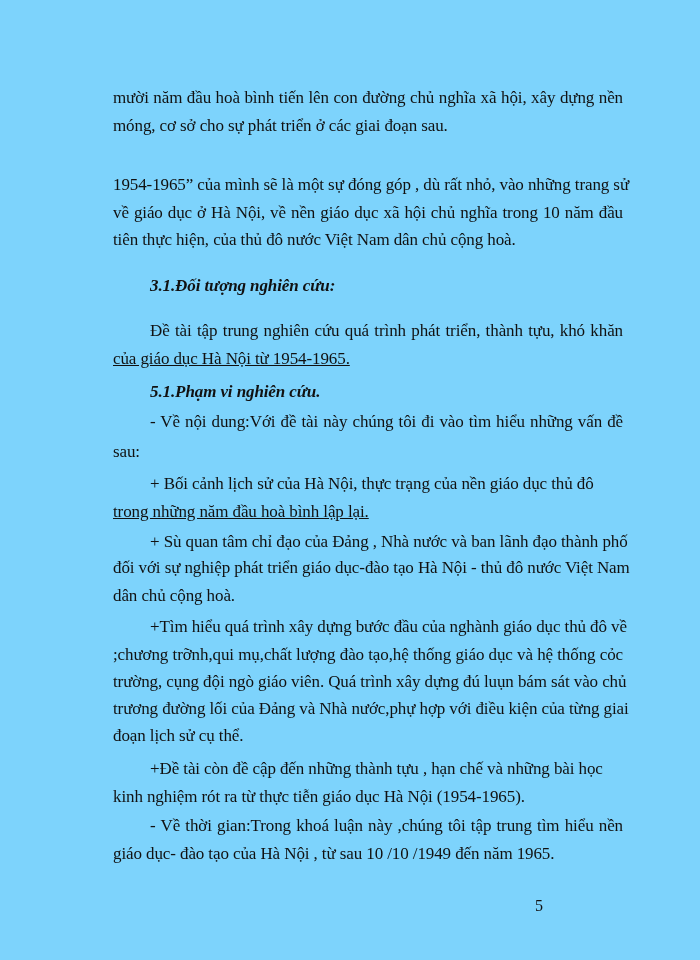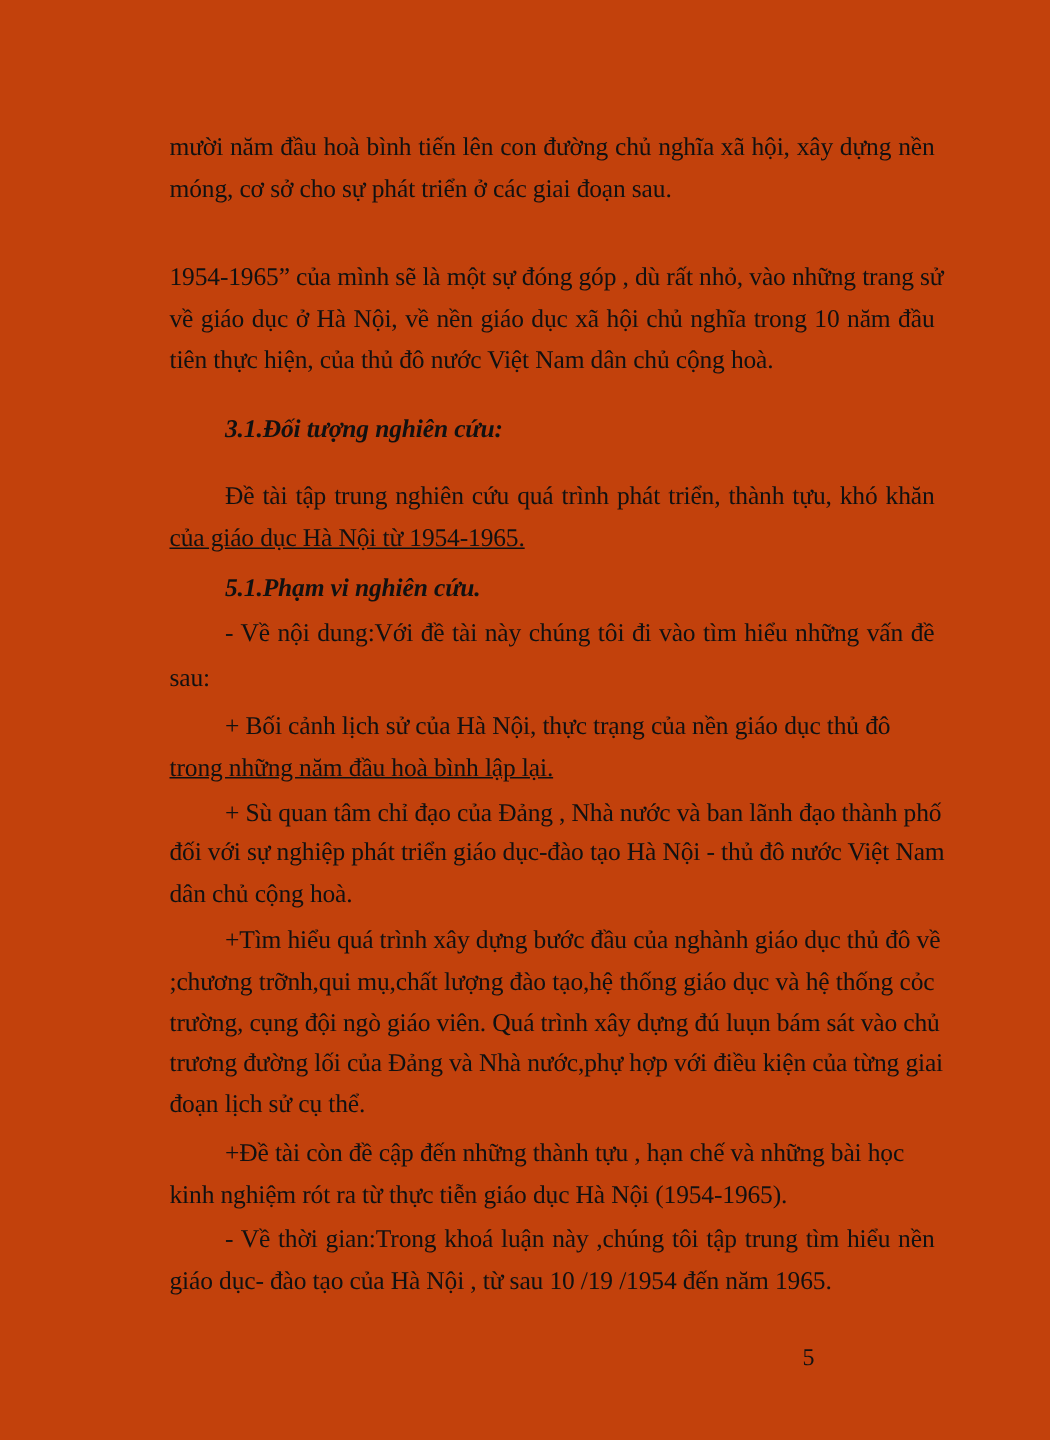--- a/index.html
+++ b/index.html
@@ -14,21 +14,21 @@
       overflow: hidden;
       font-family: "Liberation Serif", "DejaVu Serif", serif;
       color: #111111;
     }
     .page {
       position: absolute;
       left: 0;
       top: 0;
       width: 700px;
       height: 960px;
-      background: #c2410c;
+      background: #7dd3fc;
     }
     .line {
       position: absolute;
       left: 113px;
       font-size: 17px;
       line-height: 20px;
       white-space: nowrap;
       letter-spacing: -0.1px;
     }
     .indent { left: 150px; }
@@ -80,16 +80,16 @@
   <div class="line indent justify" style="top:617px;">+Tìm hiểu  quá trình xây  dựng bước đầu của nghành  giáo  dục thủ  đô về</div>
   <div class="line justify" style="top:645px;">;chương trỡnh,qui mụ,chất lượng  đào tạo,hệ thống giáo  dục và hệ thống  cỏc</div>
   <div class="line justify" style="top:672px;">trường,  cụng đội ngò giáo viên.  Quá trình xây  dựng đú luụn  bám sát vào chủ</div>
   <div class="line justify" style="top:699px;">trương đường lối  của Đảng và Nhà nước,phự hợp với  điều kiện   của từng giai</div>
   <div class="line" style="top:726px;">đoạn lịch  sử cụ thể.</div>
 
   <div class="line indent" style="top:759px;">+Đề tài còn đề cập đến những thành tựu , hạn chế  và những  bài học</div>
   <div class="line" style="top:787px;">kinh  nghiệm rót ra từ thực tiễn  giáo  dục Hà Nội (1954-1965).</div>
 
   <div class="line indent justify" style="top:816px;">- Về thời  gian:Trong  khoá luận  này ,chúng tôi tập trung tìm hiểu nền</div>
-  <div class="line" style="top:844px;">giáo  dục- đào tạo của Hà Nội , từ sau 10 /19 /1954   đến năm 1965.</div>
+  <div class="line" style="top:844px;">giáo  dục- đào tạo của Hà Nội , từ sau 10 /10 /1949   đến năm 1965.</div>
 
   <div class="page-number">5</div>
 </div>
 
 </body></html>

